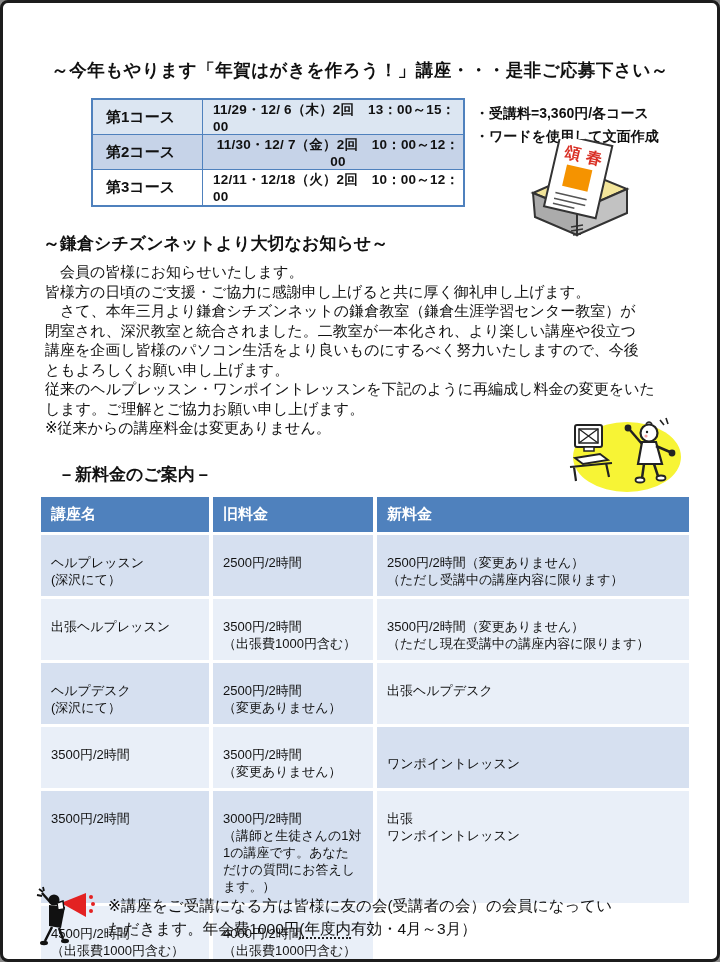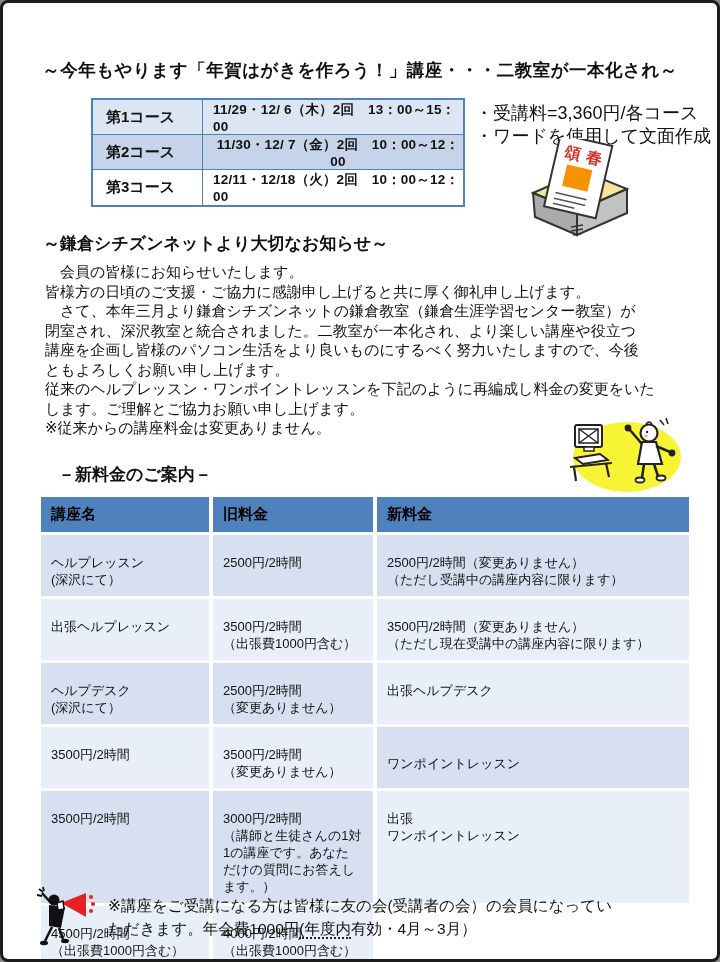--- a/index.html
+++ b/index.html
@@ -21,60 +21,60 @@
   .course-table .cell {
     border-bottom:1px solid #4F81BD; border-right:1px solid #4F81BD;
     display:flex; align-items:center; font-weight:bold; height:35px;
   }
   .course-table .cell:nth-last-child(-n+2){ border-bottom:none; }
   .course-table .cell:nth-child(2n){ border-right:none; }
   .cname { padding-left:13px; font-size:15px; }
   .csched { padding-left:10px; font-size:13.5px; letter-spacing:.2px; }
   .crow1 { background:#DCE6F2; } .crow2 { background:#C6D3E8;text-align:center; } .crow3 { background:#FFFFFF; }
   .course-notes {
-    position:absolute; left:472px; top:99px; font-size:18px; line-height:23px;
+    position:absolute; left:472px; top:99px; font-size:14px; line-height:23px;font-weight:bold;
   }
   .postcard-wrap { position:absolute; left:512px; top:136px; }
   
   .notice-heading { position:absolute; left:40px; top:229px; font-size:17px; font-weight:bold; }
   .notice-body {
     position:absolute; left:42px; top:259px; width:652px;
     font-size:15px; line-height:19.5px; white-space:pre-line;
   }
   .exercise-wrap { position:absolute; left:550px; top:414px; }
   
   .pricing-heading { position:absolute; left:55px; top:460px; font-size:17px; font-weight:bold; }
   .pricing-table {
     position:absolute; left:38px; top:494px; width:648px;
     display:grid; grid-template-columns:168px 160px 1fr;
     grid-template-rows:35px minmax(54px,auto) minmax(50px,auto) minmax(50px,auto) minmax(48px,auto) minmax(66px,auto) minmax(56px,auto);
     gap:3px 4px;
   }
   .ph {
-    background:#4F81BD; color:#000000; font-weight:bold; font-size:15px;
+    background:#4F81BD; color:#ffffff; font-weight:bold; font-size:15px;
     display:flex; align-items:center; padding:0 10px;
   }
   .pc {
     font-size:13px; line-height:17px; padding:19px 8px 8px 10px; white-space:pre-line;
   }
   .r-odd { background:#D6E0F0; } .r-even { background:#E9EFF8; }
   
   .megaphone-wrap { position:absolute; left:33px; top:883px; }
   .footer-text {
     position:absolute; left:105px; top:891px; width:585px;
     font-size:15.5px; line-height:23px;
   }
   .dotted-u { border-bottom:2px dotted #222; }
 </style>
 </head>
 <body>
 
 <div class="page">
 
-  <div class="title">～今年もやります「年賀はがきを作ろう！」講座・・・二教室が一本化され～</div>
+  <div class="title">～今年もやります「年賀はがきを作ろう！」講座・・・是非ご応募下さい～</div>
 
   <div class="course-table">
     <div class="cell cname crow1">第1コース</div>
     <div class="cell csched crow1">11/29・12/ 6（木）2回　13：00～15：00</div>
     <div class="cell cname crow2">第2コース</div>
     <div class="cell csched crow2">11/30・12/ 7（金）2回　10：00～12：00</div>
     <div class="cell cname crow3">第3コース</div>
     <div class="cell csched crow3">12/11・12/18（火）2回　10：00～12：00</div>
   </div>
 

